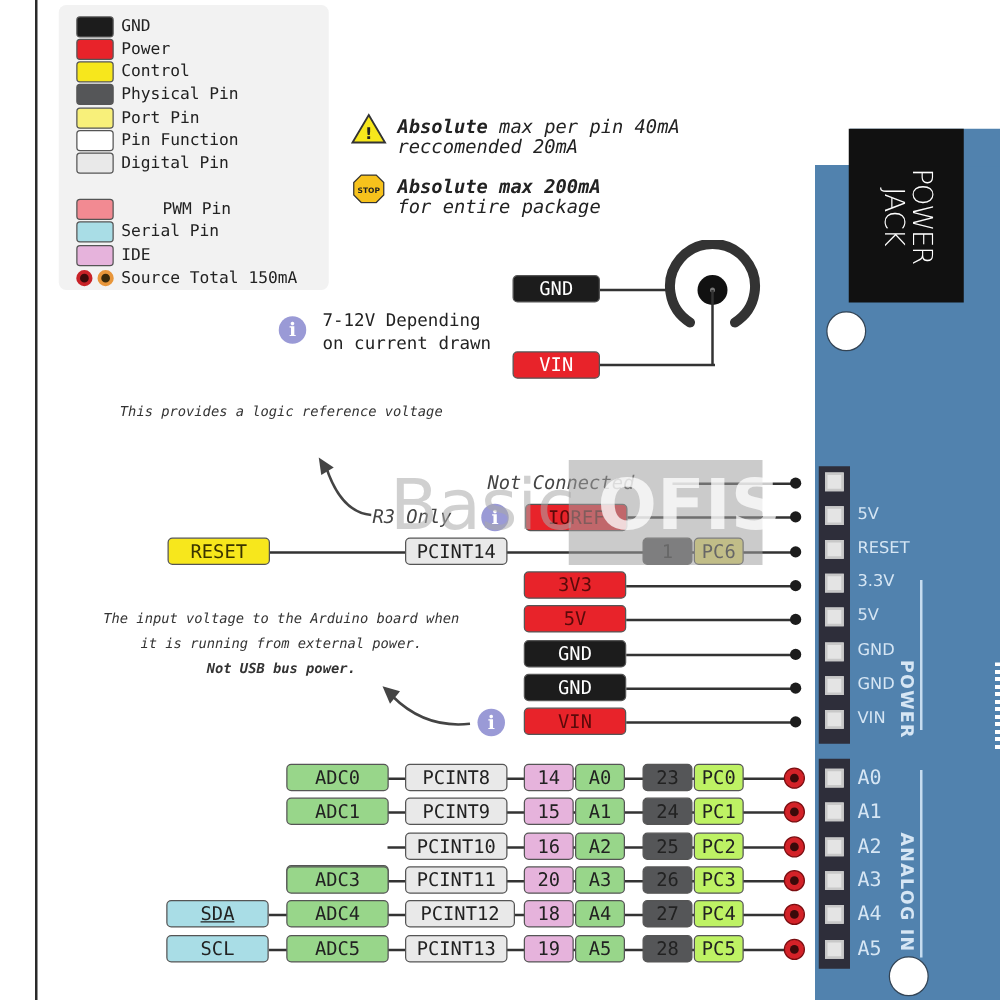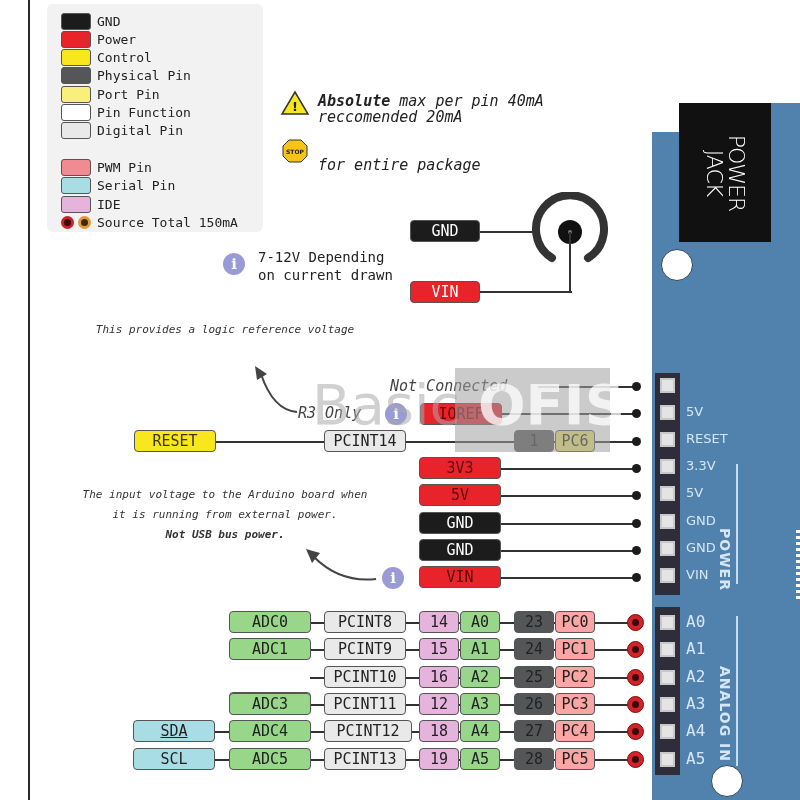--- a/index.html
+++ b/index.html
@@ -19,21 +19,21 @@
   
   .warn-text { font-family: "DejaVu Sans Mono", monospace; font-style: italic; font-size: 15px; line-height: 16px; color: #222; white-space: nowrap; }
   .warn-text b { font-weight: bold; }
 
   
   .pin { position: absolute; height: 22px; border: 1px solid #555; border-radius: 4px; display: flex; align-items: center; justify-content: center; font-size: 15px; font-family: "DejaVu Sans Mono", monospace; white-space: nowrap; }
   .gnd { background: #1c1c1c; color: #fff; }
   .pwr { background: #e8232a; color: #5a0a0a; }
   .ctrl { background: #f7e71c; color: #3a3400; }
   .phys { background: #555658; color: #222; }
-  .port { background: #fca5a5; color: #222; }
+  .port { background: #bef264; color: #222; }
   .dig { background: #e9e9e9; color: #222; }
   .ana { background: #98d68a; color: #222; }
   .ide { background: #e6b3dc; color: #222; }
   .ser { background: #a9dde6; color: #222; }
 
   .wire { position: absolute; height: 2px; background: #333; }
   .endpoint { position: absolute; width: 9px; height: 9px; border-radius: 50%; background: #1c1c1c; }
   .red-dot { position: absolute; width: 17px; height: 17px; border-radius: 50%; background: #d32228; border: 1px solid #7a0d10; }
   .red-dot::after { content: ""; position: absolute; left: 4px; top: 4px; width: 7px; height: 7px; border-radius: 50%; background: #3a0a0a; }
 
@@ -86,21 +86,21 @@
       <span class="legend-label">Port Pin</span>
     </div>
     <div class="legend-row" style="top:99.5px;">
       <div class="legend-swatch" style="background:#ffffff;"></div>
       <span class="legend-label">Pin Function</span>
     </div>
     <div class="legend-row" style="top:117.80000000000001px;">
       <div class="legend-swatch" style="background:#e9e9e9;"></div>
       <span class="legend-label">Digital Pin</span>
     </div>
-    <div class="legend-row" style="top:154.4px;">
+    <div class="legend-row" style="top:154.4px;gap:33px;">
       <div class="legend-swatch" style="background:#f28a92;"></div>
       <span class="legend-label">PWM Pin</span>
     </div>
     <div class="legend-row" style="top:172.70000000000002px;">
       <div class="legend-swatch" style="background:#a9dde6;"></div>
       <span class="legend-label">Serial Pin</span>
     </div>
     <div class="legend-row" style="top:191px;">
       <div class="legend-swatch" style="background:#e6b3dc;"></div>
       <span class="legend-label">IDE</span>
@@ -120,21 +120,21 @@
 </svg>
 <div class="abs warn-text" style="left:318px;top:93px;">
   <b>Absolute</b><span> max per pin 40mA</span><br>
   <span>reccomended 20mA</span>
 </div>
 <svg class="abs" style="left:282px;top:139px;" width="26" height="24">
   <polygon points="7,1 19,1 25,7 25,17 19,23 7,23 1,17 1,7" fill="#f7c21c" stroke="#333" stroke-width="1"></polygon>
   <text x="13" y="15" text-anchor="middle" font-family="DejaVu Sans, sans-serif" font-weight="bold" font-size="6" fill="#222">STOP</text>
 </svg>
 <div class="abs warn-text" style="left:318px;top:141px;">
-  <br>
+  <b>Absolute max 200mA</b><br>
   <span>for entire package</span>
 </div>
 
 <svg class="abs" style="left:528px;top:192px;" width="84" height="110">
   <path d="M 24 66 A 34 34 0 1 1 60 66" fill="none" stroke="#333" stroke-width="8" stroke-linecap="round"></path>
   <circle cx="42" cy="40" r="12" fill="#111"></circle>
   <circle cx="42" cy="40" r="2" fill="#777"></circle>
   <line x1="42" y1="40" x2="42" y2="100" stroke="#333" stroke-width="2"></line>
 </svg>
 <div class="pin gnd" style="left:410px;top:220px;width:70px;">GND</div>
@@ -264,21 +264,21 @@
     <div class="pin ide" style="left:419px;top:665.6px;width:40px;">16</div>
     <div class="pin ana" style="left:460px;top:665.6px;width:40px;">A2</div>
     <div class="pin phys" style="left:514px;top:665.6px;width:40px;">25</div>
     <div class="pin port" style="left:555px;top:665.6px;width:40px;">PC2</div>
     <div class="red-dot" style="left:627px;top:668.6px;"></div>
     <div class="pad" style="left:660px;top:669.6px;"></div>
     <div class="board-label big" style="left:686px;top:666.6px;">A2</div>
     <div class="wire" style="left:310px;top:703.9px;width:325px;"></div>
     <div class="pin ana" style="left:229px;top:692.9px;width:82px;">ADC3</div>
     <div class="pin dig" style="left:324px;top:692.9px;width:82px;">PCINT11</div>
-    <div class="pin ide" style="left:419px;top:692.9px;width:40px;">12</div>
+    <div class="pin ide" style="left:419px;top:692.9px;width:40px;">20</div>
     <div class="pin ana" style="left:460px;top:692.9px;width:40px;">A3</div>
     <div class="pin phys" style="left:514px;top:692.9px;width:40px;">26</div>
     <div class="pin port" style="left:555px;top:692.9px;width:40px;">PC3</div>
     <div class="red-dot" style="left:627px;top:695.9px;"></div>
     <div class="pad" style="left:660px;top:696.9px;"></div>
     <div class="board-label big" style="left:686px;top:693.9px;">A3</div>
     <div class="wire" style="left:215px;top:731.2px;width:420px;"></div>
     <div class="pin ser" style="left:133px;top:720.2px;width:82px;text-decoration:underline;">SDA</div>
     <div class="pin ana" style="left:229px;top:720.2px;width:82px;">ADC4</div>
     <div class="pin dig" style="left:324px;top:720.2px;width:88px;">PCINT12</div>

